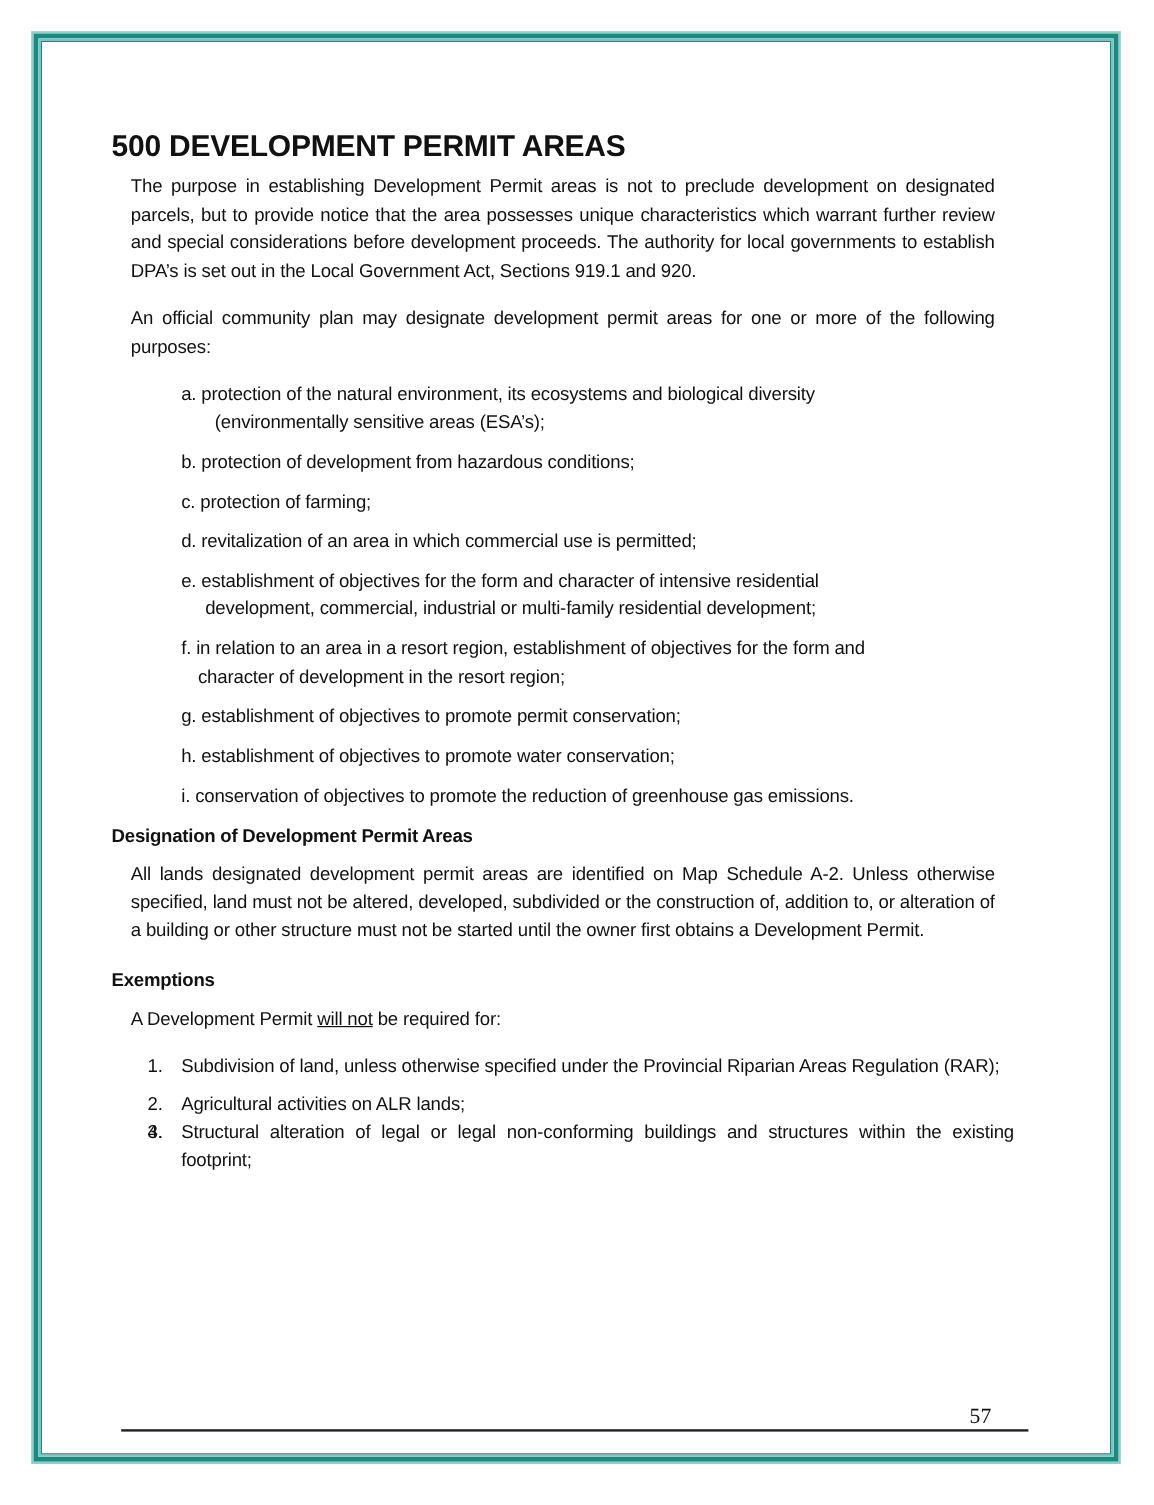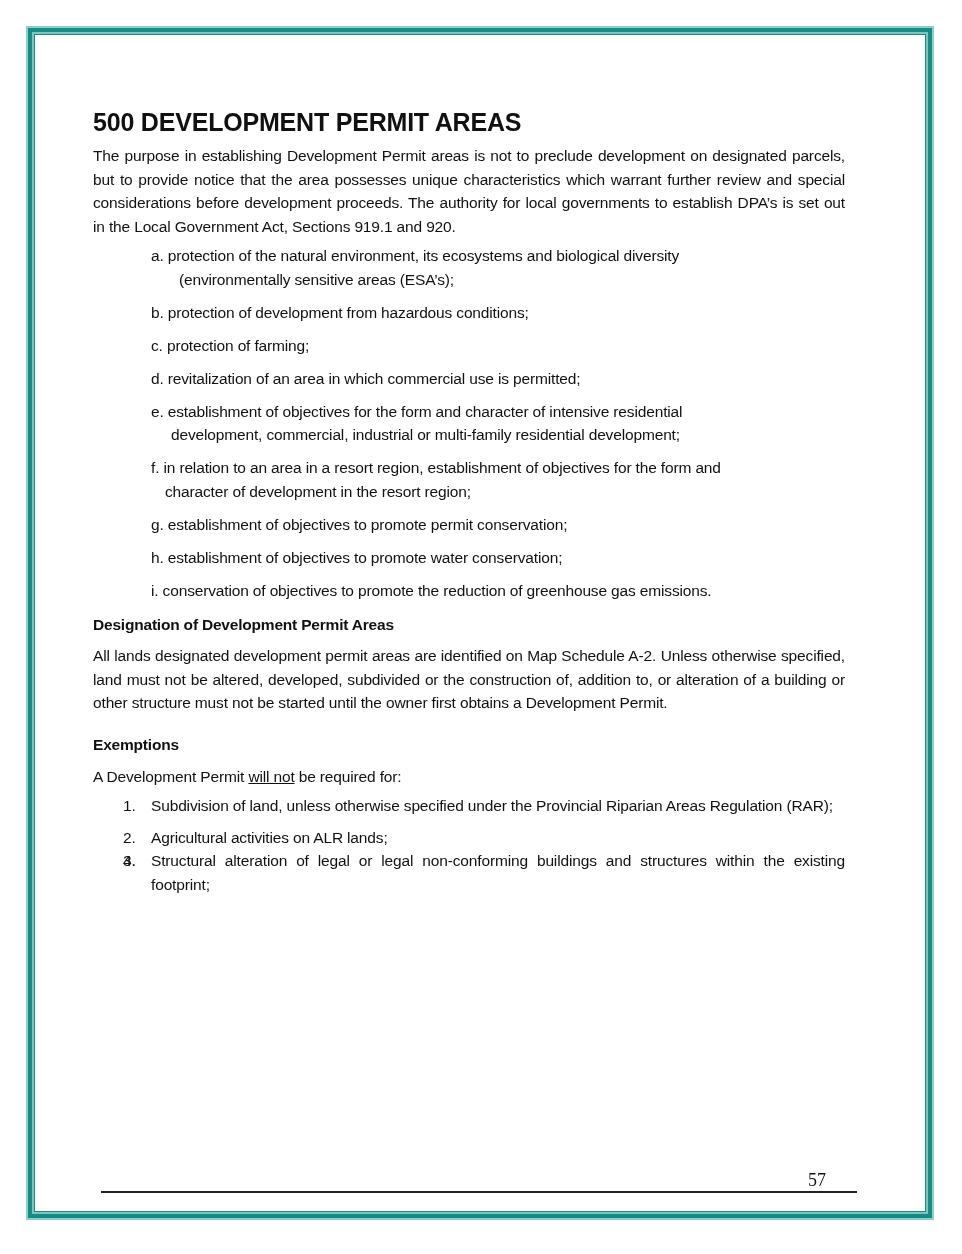--- a/index.html
+++ b/index.html
@@ -9,21 +9,21 @@
                  box-sizing: border-box; border: 2px solid #8fcfca; }
   .frame-mid { position: absolute; left: 28px; top: 28px; width: 904px; height: 1190px;
                box-sizing: border-box; border: 4px solid #1a8a84; }
   .frame-inner { position: absolute; left: 32px; top: 32px; width: 896px; height: 1182px;
                  box-sizing: border-box; border: 2px solid #7cc6c0; }
   .frame-inner2 { position: absolute; left: 34px; top: 34px; width: 892px; height: 1178px;
                   box-sizing: border-box; border: 1px solid #1a8a84; }
   .content { position: absolute; left: 93px; top: 105px; width: 752px; }
   h1 { font-size: 25px; font-weight: bold; margin: 0; letter-spacing: -0.2px; line-height: 34px; }
   h2 { font-size: 15.5px; font-weight: bold; margin: 19px 0 0 0; line-height: 20px; letter-spacing: -0.2px; }
-  p { font-size: 15.5px; line-height: 23.5px; margin: 0; text-align: justify; letter-spacing: -0.15px; }
+  p { font-size: 15.5px; line-height: 23.5px; margin: 16px; text-align: justify; letter-spacing: -0.15px; }
   .p1 { margin-top: 5px; }
   .p2 { margin-top: 8px; }
   ul.alpha { list-style: none; margin: 6px 0 0 0; padding: 0; }
   ul.alpha li { font-size: 15.5px; line-height: 23.5px; margin-left: 58px; margin-bottom: 9.5px; letter-spacing: -0.15px; }
   ul.alpha li .wrap { display: block; }
   ul.alpha li.a .wrap { padding-left: 28px; }
   ul.alpha li.e .wrap { padding-left: 20px; }
   ul.alpha li.f .wrap { padding-left: 14px; }
   h3 { font-size: 15.5px; font-weight: bold; margin: 12px 0 0 0; line-height: 22px; letter-spacing: -0.2px; }
   .p3 { margin-top: 8px; }
@@ -43,20 +43,21 @@
 <body>
 
 <div class="frame-outer"></div>
 <div class="frame-mid"></div>
 <div class="frame-inner"></div>
 <div class="frame-inner2"></div>
 
 <div class="content">
   <h1>500  DEVELOPMENT PERMIT AREAS</h1>
   <p class="p1">The purpose in establishing Development Permit areas is not to preclude development on designated parcels, but to provide notice that the area possesses unique characteristics which warrant further review and special considerations before development proceeds.  The authority for local governments to establish DPA’s is set out in the Local Government Act, Sections 919.1 and 920.</p>
+  <p class="p2">An official community plan may designate development permit areas for one or more of the following purposes:</p>
 
   <ul class="alpha">
     <li class="a">
       <span>a. protection of the natural environment, its ecosystems and biological diversity</span>
       <span class="wrap">(environmentally sensitive areas (ESA’s);</span>
     </li>
     <li>
       <span>b. protection of development from hazardous conditions;</span>
     </li>
     <li>

